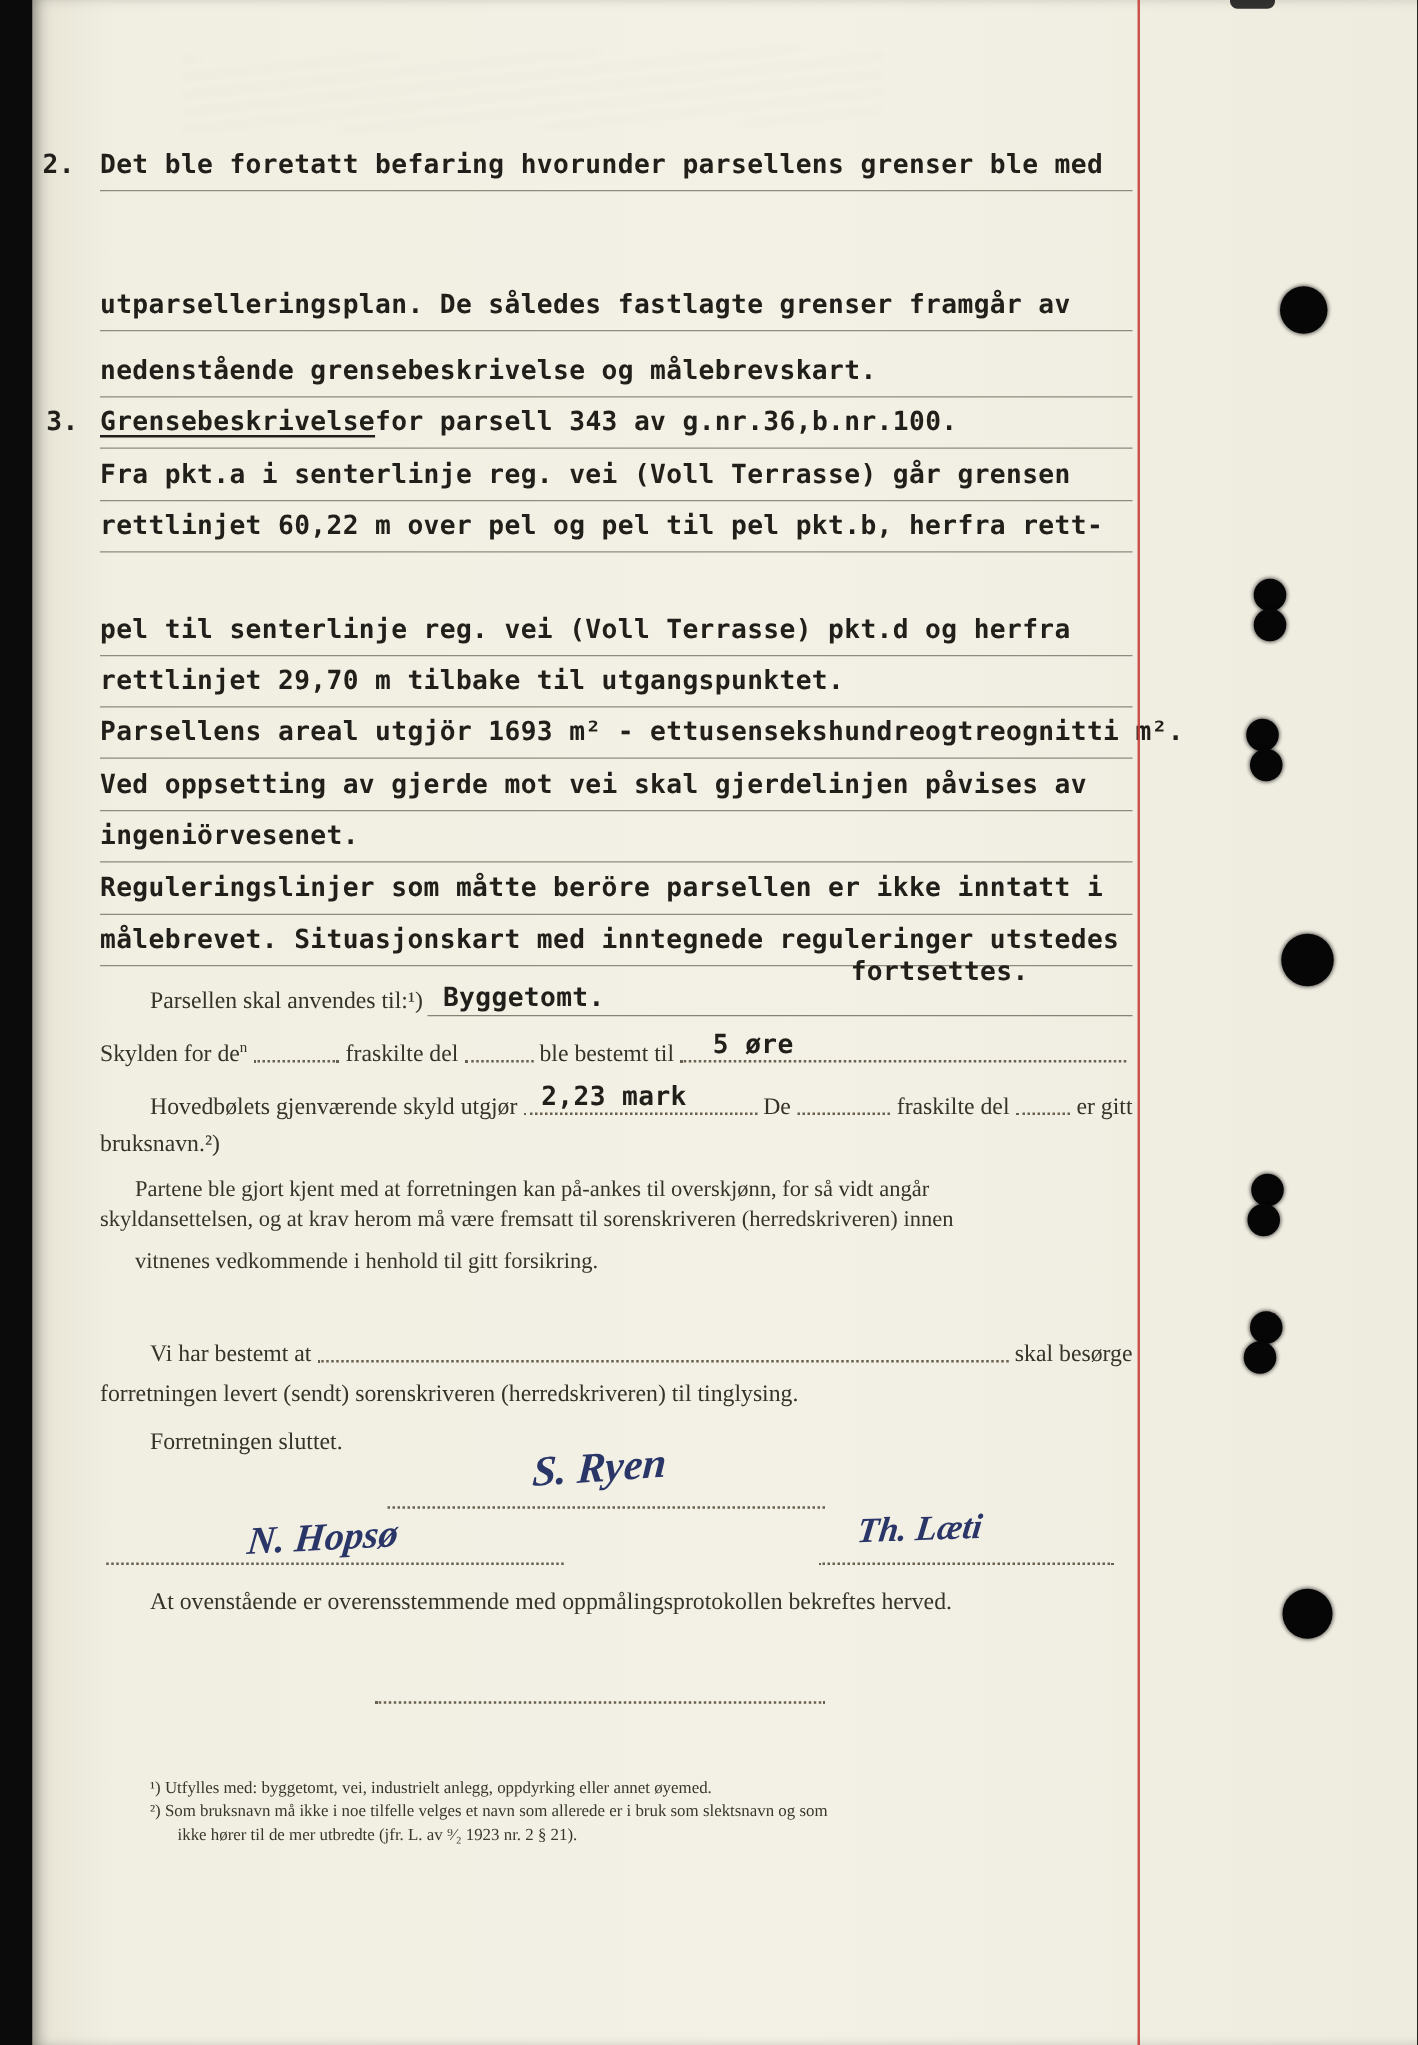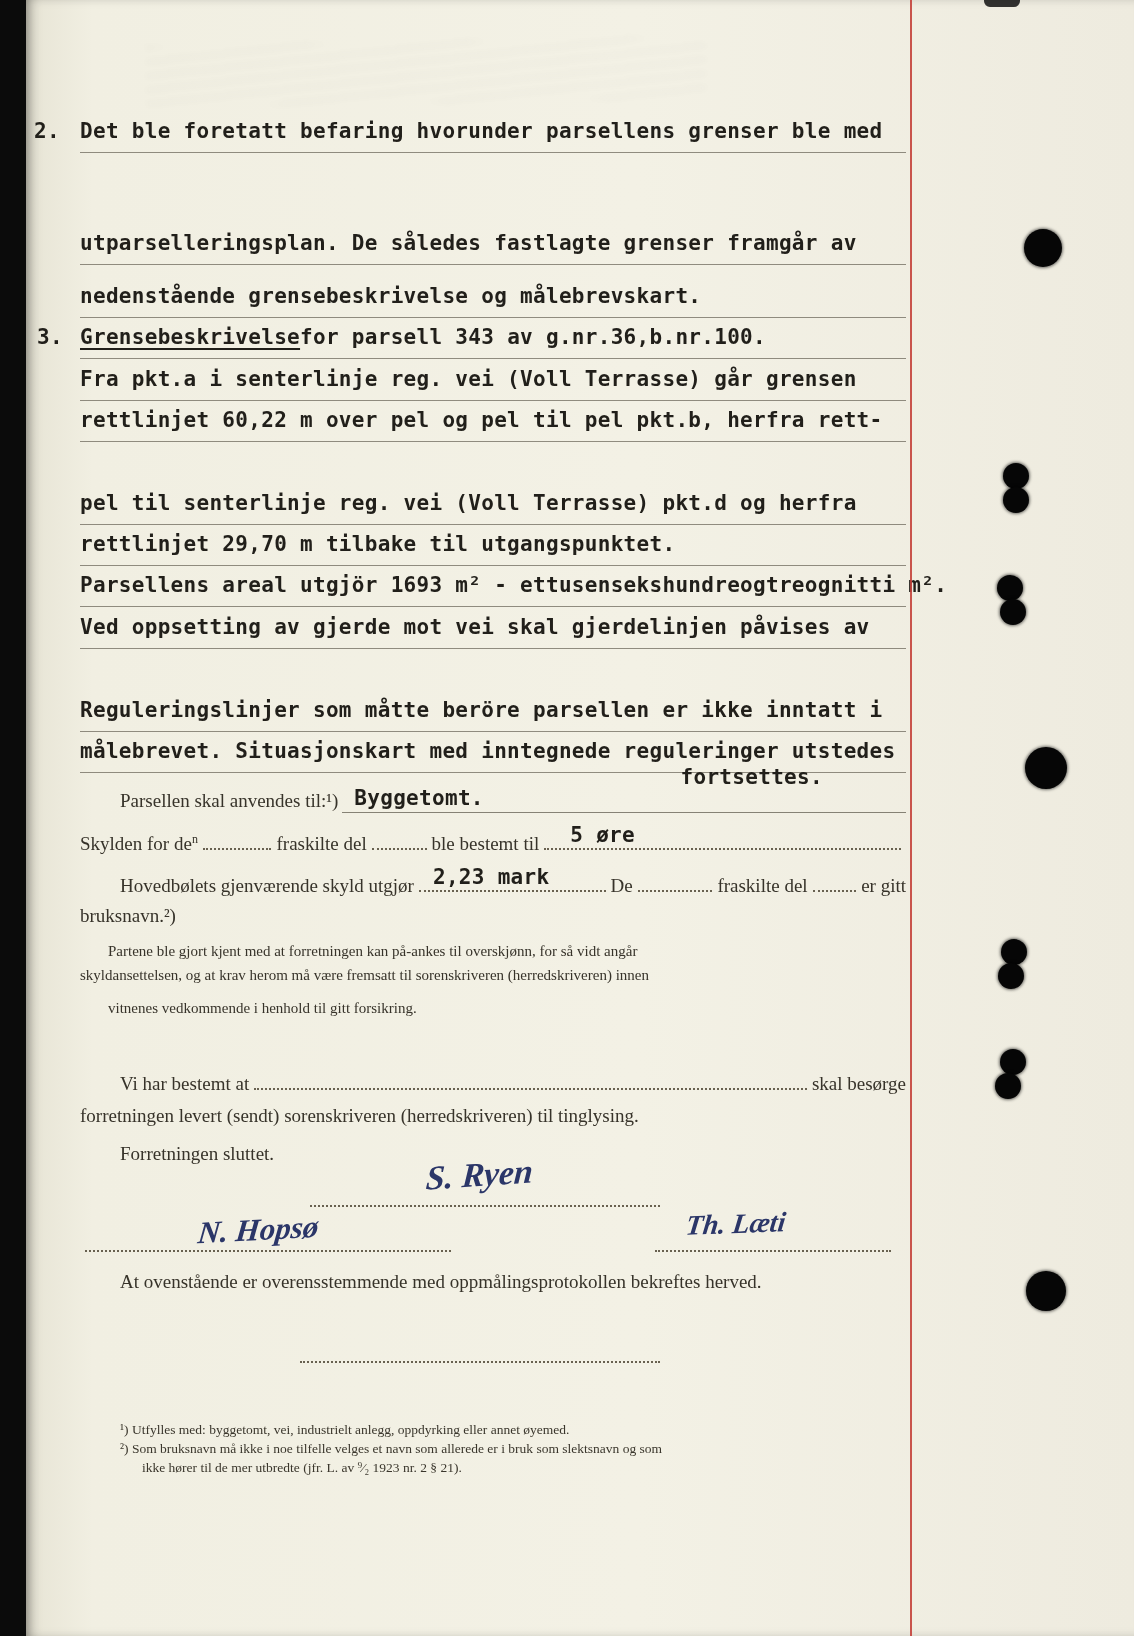--- a/index.html
+++ b/index.html
@@ -40,21 +40,21 @@
 
   
   .frow { position:absolute; left:54px; width:826px; display:flex; align-items:flex-end; }
   .print { font-family:"Liberation Serif", serif; font-size:19px; line-height:24px; color:#37332a; white-space:nowrap; }
   .print sup { font-size:12px; line-height:0; }
   .dots { border-bottom:2px dotted rgba(80,72,54,.85); margin:0 5px 6px 5px; position:relative; min-width:28px; }
   .fill-solid { border-bottom:1px solid rgba(62,56,44,.6); margin:0 0 0 4px; position:relative; }
   .typed-val { position:absolute; bottom:1px; line-height:22px; white-space:nowrap; }
 
   .para-block { position:absolute; left:54px; width:830px; }
-  .para { font-size:15px; line-height:23.5px; color:#37332a; margin:0 0 10px 0; }
+  .para { font-size:18px; line-height:23.5px; color:#37332a; margin:0 0 10px 0; }
   .para .pline { display:block; }
   .para .pline:first-child { text-indent:28px; }
 
   .sig { position:absolute; font-family:"Liberation Serif", serif; font-style:italic; font-weight:600;
          color:#2b3668; white-space:nowrap; }
   .sigline { position:absolute; border-bottom:2px dotted rgba(80,72,54,.85); height:0; }
 
   .fnotes { position:absolute; left:94px; width:770px; font-size:13.5px; line-height:19px; color:#3a362c; }
   .fnotes .fn { display:block; }
   .fnotes .fn.indent { padding-left:22px; }
@@ -78,20 +78,21 @@
     <div class="tline" style="top:317px">
       <span class="sec-num" style="left:-43px">3.</span>
       <span class="tl-text u">Grensebeskrivelse</span><span class="tl-text"> for parsell 343 av g.nr.36,b.nr.100.</span>
     </div>
     <div class="tline" style="top:359px"><span class="tl-text">Fra pkt.a i senterlinje reg. vei (Voll Terrasse) går grensen</span></div>
     <div class="tline" style="top:400px"><span class="tl-text">rettlinjet 60,22 m over pel og pel til pel pkt.b, herfra rett-</span></div>
     <div class="tline" style="top:483px"><span class="tl-text">pel til senterlinje reg. vei (Voll Terrasse) pkt.d og herfra</span></div>
     <div class="tline" style="top:524px"><span class="tl-text">rettlinjet 29,70 m tilbake til utgangspunktet.</span></div>
     <div class="tline" style="top:565px"><span class="tl-text">Parsellens areal utgjör 1693 m² - ettusensekshundreogtreognitti m².</span></div>
     <div class="tline" style="top:607px"><span class="tl-text">Ved oppsetting av gjerde mot vei skal gjerdelinjen påvises av</span></div>
+    <div class="tline" style="top:648px"><span class="tl-text">ingeniörvesenet.</span></div>
     <div class="tline" style="top:690px"><span class="tl-text">Reguleringslinjer som måtte beröre parsellen er ikke inntatt i</span></div>
     <div class="tline" style="top:731px"><span class="tl-text">målebrevet. Situasjonskart med inntegnede reguleringer utstedes</span></div>
 
     <div class="frow" style="top:772px; height:41px">
       <span class="print" style="padding-left:40px">Parsellen skal anvendes til:¹)</span>
       <span class="fill-solid" style="flex:1; margin-bottom:0">
         <span class="typed-val" style="left:12px; bottom:3px">Byggetomt.</span>
         <span class="typed-val" style="left:60%; bottom:24px">fortsettes.</span>
       </span>
     </div>

